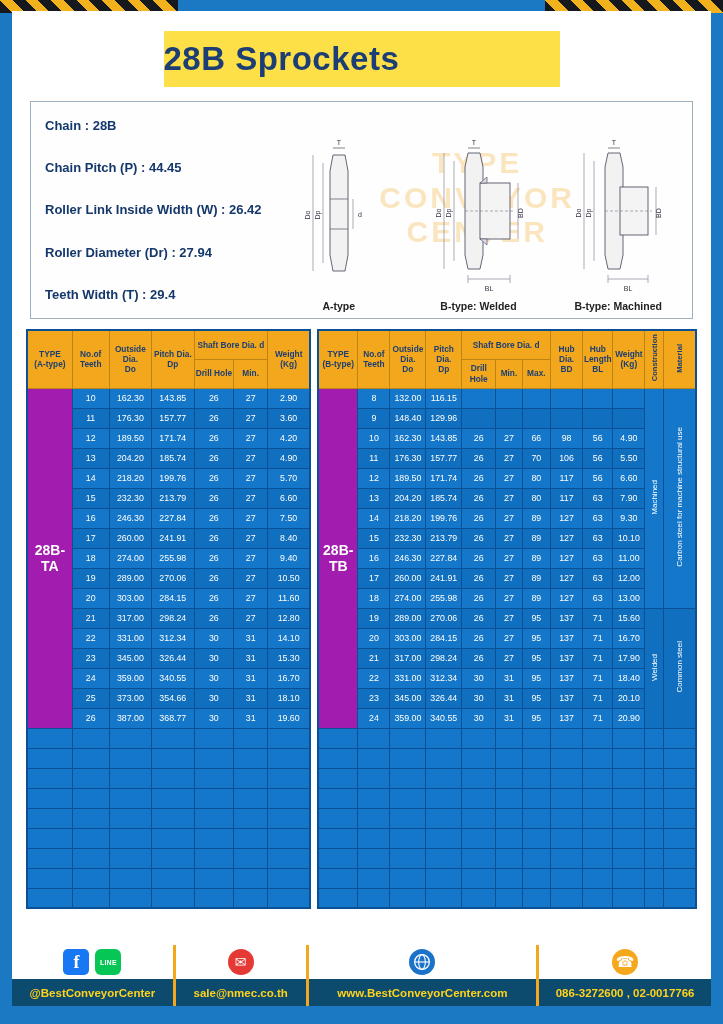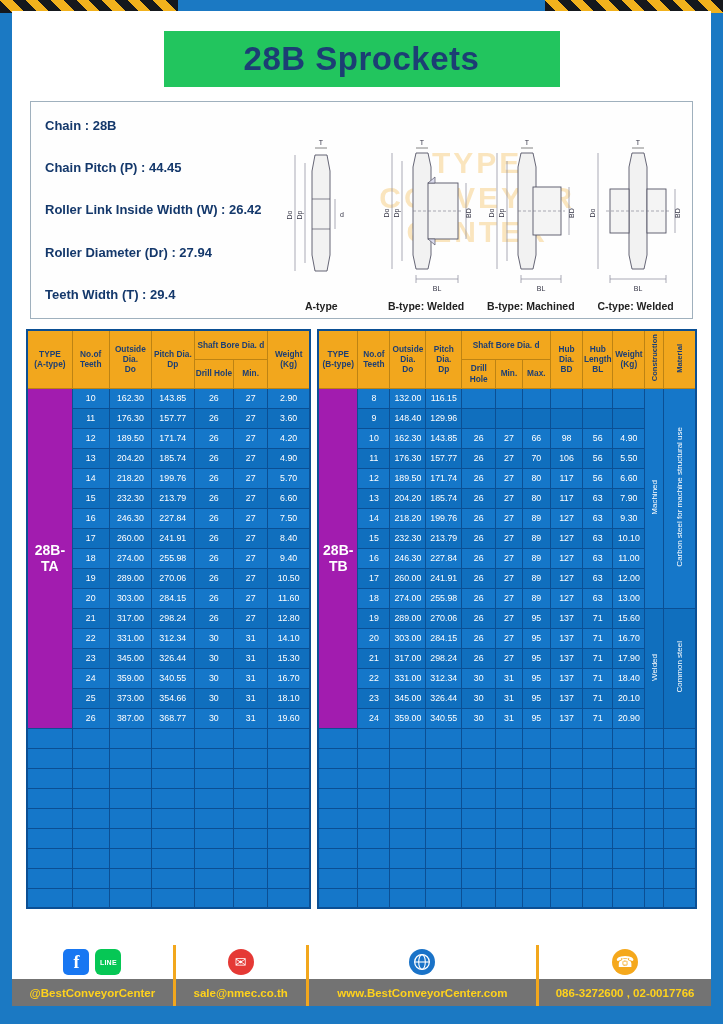--- a/index.html
+++ b/index.html
@@ -4,21 +4,21 @@
 <style>
   * { box-sizing: border-box; margin: 0; padding: 0; }
   html,body { width:723px; height:1024px; font-family:"Liberation Sans", sans-serif; }
   .frame { width:723px; height:1024px; background:#1b79c3; padding:11px 12px 18px; position:relative; }
   .hazard { position:absolute; top:0; height:13px; width:178px;
             background:repeating-linear-gradient(45deg,#15181d 0 9px,#f2b21d 9px 18px); }
   .hazard.left { left:0; } .hazard.right { right:0; }
   .page { width:100%; height:100%; background:#ffffff; display:flex; flex-direction:column; position:relative; overflow:hidden; }
 
   
-  .title-banner { background:#22c55e; width:396px; margin:20px auto 0; text-align:center; padding:9px 0; }
+  .title-banner { background:#fde047; width:396px; margin:20px auto 0; text-align:left; padding:9px 0; }
   .title-banner span { color:#1c3e74; font-size:33px; font-weight:800; letter-spacing:.5px; }
 
   
   .diagram-box { margin:14px 18px 0; border:1px solid #9fb0bd; height:218px; display:flex; position:relative; background:#fefefe; }
   .specs { width:36%; display:flex; flex-direction:column; justify-content:center; padding-left:14px; z-index:2;gap:19px; }
   .spec-line { color:#14386b; font-weight:700; font-size:13px; line-height:1.8; }
   .drawings { flex:1; display:flex; align-items:flex-end; padding:6px 4px 6px 0; z-index:1; }
   .drawing { flex:1; display:flex; flex-direction:column; align-items:center; justify-content:flex-end; }
   .drawing svg { height:158px; }
   .dlabel { font-size:10.5px; color:#222; font-weight:700; margin-top:3px; }
@@ -37,21 +37,21 @@
   td.vcell { background:#1577c9; padding:1px; }
   .vtext { writing-mode:vertical-rl; transform:rotate(180deg); display:inline-block; line-height:1.2; font-size:8px; max-height:225px; white-space:normal; }
   th.vhead .vtext { font-size:7.6px; max-height:55px; color:#1c3e74; font-weight:700; }
 
   
   .footer { margin-top:auto; display:flex; }
   .fsec { display:flex; flex-direction:column; }
   .fsec + .fsec { border-left:3px solid #f2a71d; }
   .fsec.s1 { flex:0 0 23%; } .fsec.s2 { flex:0 0 19%; } .fsec.s3 { flex:0 0 33%; } .fsec.s4 { flex:1; }
   .ficons { height:34px; background:#fff; display:flex; align-items:center; justify-content:center; gap:6px; }
-  .fbar { height:27px; background:#737373; display:flex; align-items:center; justify-content:center; }
+  .fbar { height:27px; background:#0c4a6e; display:flex; align-items:center; justify-content:center; }
   .fbar span { color:#ffd21c; font-weight:700; font-size:11.5px; }
   .icn { display:flex; align-items:center; justify-content:center; width:26px; height:26px; color:#fff; }
   .icn.fb { background:#1877f2; border-radius:5px; font-weight:800; font-size:18px; font-family:"Liberation Serif", serif; }
   .icn.line { background:#06c755; border-radius:6px; font-weight:800; font-size:7px; letter-spacing:.2px; }
   .icn.circle { border-radius:50%; font-size:14px; }
   .icn.mail { background:#e53935; }
   .icn.globe { background:#1a73c8; }
   .icn.phone { background:#f5a81c; font-size:15px; }
   svg text { font-family:"Liberation Sans", sans-serif; }
 </style>
@@ -133,39 +133,20 @@
             <text x="23" y="74" font-size="7" fill="#334" text-anchor="middle" transform="rotate(-90 23 74)">Dp</text>
             <line x1="88" y1="48" x2="88" y2="96" stroke="#889" stroke-width="0.7"></line>
             <text x="93" y="74" font-size="7" fill="#334" text-anchor="middle" transform="rotate(-90 93 74)">BD</text>
             <line x1="40" y1="140" x2="80" y2="140" stroke="#889" stroke-width="0.7"></line>
             <line x1="40" y1="136" x2="40" y2="144" stroke="#889" stroke-width="0.7"></line>
             <line x1="80" y1="136" x2="80" y2="144" stroke="#889" stroke-width="0.7"></line>
             <text x="60" y="152" font-size="7" text-anchor="middle" fill="#334">BL</text>
           </svg>
           <div class="dlabel">B-type: Machined</div>
         </div>
-        <div class="drawing">
-          <svg viewBox="0 0 100 158">
-            <line x1="46" y1="9" x2="58" y2="9" stroke="#666" stroke-width="0.8"></line>
-            <text x="52" y="6" font-size="7" text-anchor="middle" fill="#334">T</text>
-            <path d="M46,14 h12 l3,14 v88 l-3,14 h-12 l-3,-14 V28 Z" fill="#f2f2f2" stroke="#556" stroke-width="0.9"></path>
-            <rect x="24" y="50" width="19" height="44" fill="#f4f4f4" stroke="#556" stroke-width="0.9"></rect>
-            <rect x="61" y="50" width="19" height="44" fill="#f4f4f4" stroke="#556" stroke-width="0.9"></rect>
-            <line x1="20" y1="72" x2="84" y2="72" stroke="#778" stroke-width="0.6" stroke-dasharray="3,2"></line>
-            <line x1="12" y1="14" x2="12" y2="130" stroke="#889" stroke-width="0.7"></line>
-            <text x="9" y="74" font-size="7" fill="#334" text-anchor="middle" transform="rotate(-90 9 74)">Do</text>
-            <line x1="89" y1="50" x2="89" y2="94" stroke="#889" stroke-width="0.7"></line>
-            <text x="94" y="74" font-size="7" fill="#334" text-anchor="middle" transform="rotate(-90 94 74)">BD</text>
-            <line x1="24" y1="140" x2="80" y2="140" stroke="#889" stroke-width="0.7"></line>
-            <line x1="24" y1="136" x2="24" y2="144" stroke="#889" stroke-width="0.7"></line>
-            <line x1="80" y1="136" x2="80" y2="144" stroke="#889" stroke-width="0.7"></line>
-            <text x="52" y="152" font-size="7" text-anchor="middle" fill="#334">BL</text>
-          </svg>
-          <div class="dlabel">C-type: Welded</div>
-        </div>
       </div>
     </div>
 
     <div class="tables">
 
       <table class="tbl-a">
         <colgroup>
           <col style="width:16%">
             <col style="width:13%">
             <col style="width:15%">

